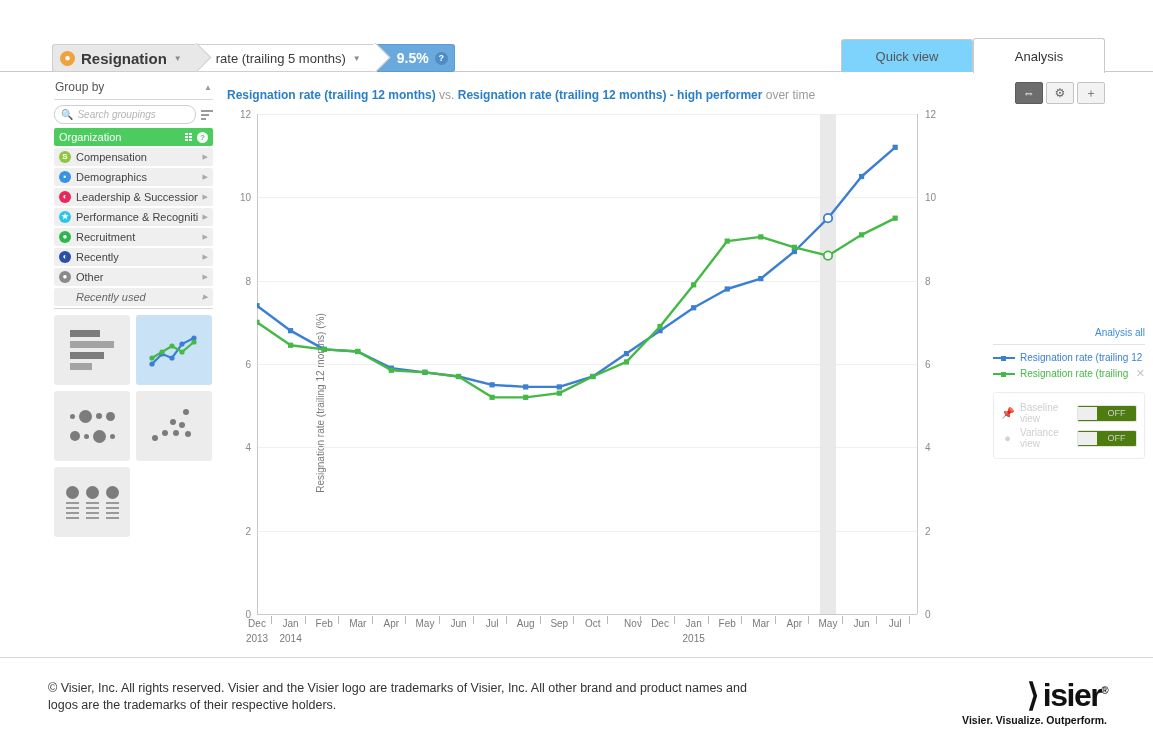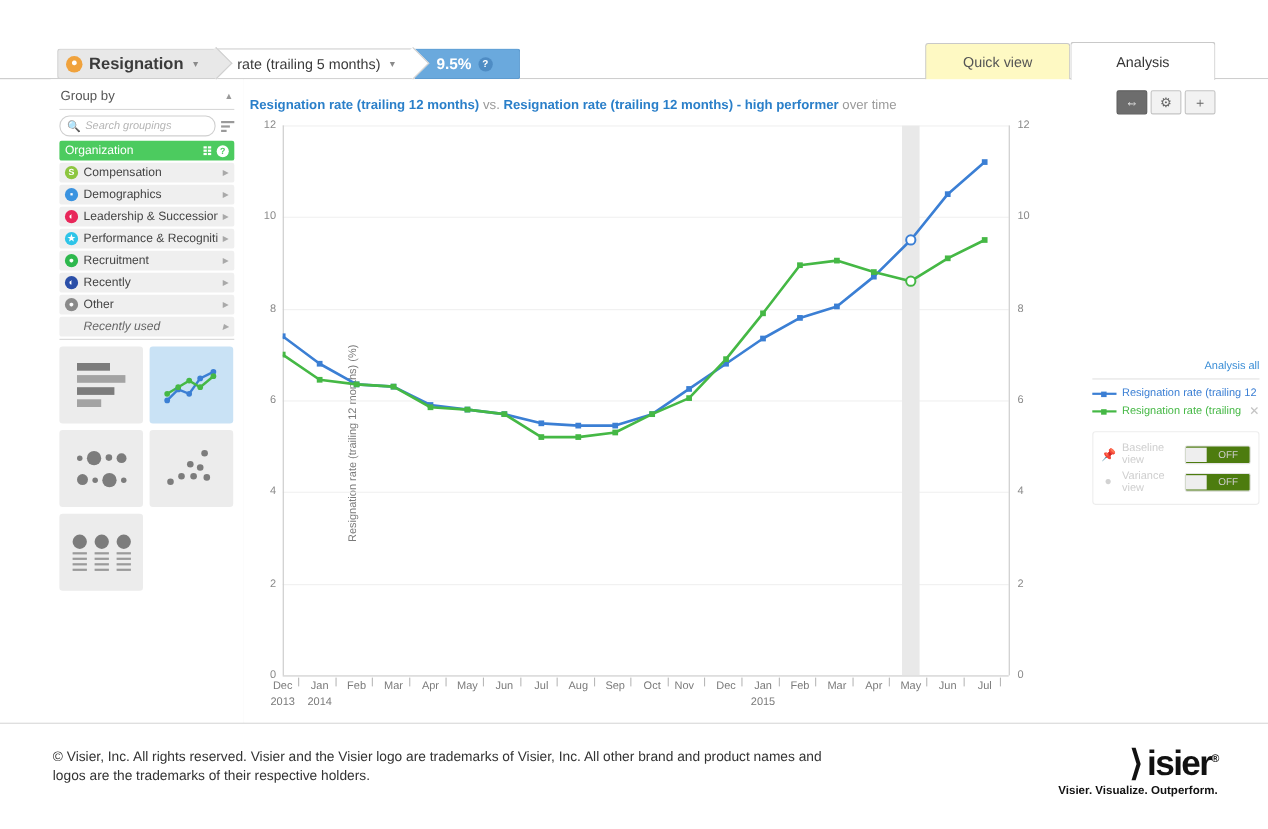--- a/index.html
+++ b/index.html
@@ -16,35 +16,35 @@
   #breadcrumb{position:absolute;left:52px;top:44px;height:26px;display:flex;align-items:stretch;}
   .crumb{position:relative;display:flex;align-items:center;height:26px;}
   .crumb-a{background:#e8e8e8;border:1px solid #cfcfcf;border-right:none;border-radius:3px 0 0 3px;
            padding:0 16px 0 7px;}
   .crumb-a-arrow{position:absolute;right:-9px;top:2px;width:20px;height:20px;background:#e8e8e8;
            border-top:1px solid #cfcfcf;border-right:1px solid #cfcfcf;transform:rotate(45deg);z-index:1;}
   .crumb-b{background:#fff;border:1px solid #cfcfcf;border-left:none;border-right:none;padding:0 16px 0 18px;}
   .crumb-b-arrow{position:absolute;right:-9px;top:2px;width:20px;height:20px;background:#fff;
            border-top:1px solid #cfcfcf;border-right:1px solid #cfcfcf;transform:rotate(45deg);z-index:1;}
   .crumb-c{background:#6aa9dd;border:1px solid #5d9bd0;border-left:none;border-radius:0 3px 3px 0;
-           padding:0 24px 0 20px;}
+           padding:0 6px 0 20px;}
   .metric-icon{width:15px;height:15px;border-radius:50%;background:#f0a23c;margin-right:6px;
            display:flex;align-items:center;justify-content:center;color:#fff;font-size:10px;font-weight:bold;
            line-height:1;flex:none;}
   .crumb-title{font-size:15px;font-weight:bold;color:#3b3b3b;white-space:nowrap;}
   .crumb-sub{font-size:13px;color:#3b3b3b;white-space:nowrap;}
   .crumb-val{font-size:14px;font-weight:bold;color:#fff;white-space:nowrap;}
   .caret{margin-left:7px;color:#8a8a8a;font-size:8px;}
   .help-dot{width:13px;height:13px;border-radius:50%;background:#4e8cc4;color:#fff;font-size:9px;
            display:flex;align-items:center;justify-content:center;margin-left:6px;font-weight:bold;}
   
   #tabs{position:absolute;right:48px;top:38px;display:flex;align-items:flex-end;}
   .tab{width:130px;height:33px;display:flex;align-items:center;justify-content:center;
        font-size:13px;border:1px solid #c9c9c9;border-bottom:none;border-radius:3px 3px 0 0;}
-  .tab.inactive{background:#fef9c3;color:#555;}
+  .tab.inactive{background:#7dd3fc;color:#555;}
   .tab.active{background:#fff;color:#333;height:34px;position:relative;z-index:3;}
   
   #sidebar{position:absolute;left:46px;top:72px;width:175px;height:585px;background:#fff;
            border-right:1px solid #d8d8d8;}
   .panel-head{display:flex;align-items:center;justify-content:space-between;
            padding:8px 9px 5px 9px;font-size:12px;color:#555;}
   .panel-head .tri{font-size:8px;color:#999;}
   .hr{height:1px;background:#d8d8d8;margin:0 8px;}
   #searchrow{display:flex;align-items:center;padding:5px 8px 4px 8px;gap:5px;}
   .searchbox{flex:1;height:17px;border:1px solid #cfcfcf;border-radius:9px;background:#fff;
@@ -407,21 +407,21 @@
         <div style="position: absolute; left: 181.527px; top: 504px; width: 40px; text-align: center; font-size: 10px; color: rgb(122, 122, 122);">Jun</div>
         <div style="position: absolute; left: 215.527px; top: 502px; width: 1px; height: 8px; background: rgb(184, 184, 184);"></div>
         <div style="position: absolute; left: 215.115px; top: 504px; width: 40px; text-align: center; font-size: 10px; color: rgb(122, 122, 122);">Jul</div>
         <div style="position: absolute; left: 249.115px; top: 502px; width: 1px; height: 8px; background: rgb(184, 184, 184);"></div>
         <div style="position: absolute; left: 248.702px; top: 504px; width: 40px; text-align: center; font-size: 10px; color: rgb(122, 122, 122);">Aug</div>
         <div style="position: absolute; left: 282.702px; top: 502px; width: 1px; height: 8px; background: rgb(184, 184, 184);"></div>
         <div style="position: absolute; left: 282.29px; top: 504px; width: 40px; text-align: center; font-size: 10px; color: rgb(122, 122, 122);">Sep</div>
         <div style="position: absolute; left: 316.29px; top: 502px; width: 1px; height: 8px; background: rgb(184, 184, 184);"></div>
         <div style="position: absolute; left: 315.878px; top: 504px; width: 40px; text-align: center; font-size: 10px; color: rgb(122, 122, 122);">Oct</div>
         <div style="position: absolute; left: 349.878px; top: 502px; width: 1px; height: 8px; background: rgb(184, 184, 184);"></div>
-        <div style="position: absolute; left: 334px; top: 504px; width: 40px; text-align: right; font-size: 10px; color: rgb(122, 122, 122);">Nov</div>
+        <div style="position: absolute; left: 356px; top: 504px; width: 40px; text-align: center; font-size: 10px; color: rgb(122, 122, 122);">Nov</div>
         <div style="position: absolute; left: 383.466px; top: 502px; width: 1px; height: 8px; background: rgb(184, 184, 184);"></div>
         <div style="position: absolute; left: 383.053px; top: 504px; width: 40px; text-align: center; font-size: 10px; color: rgb(122, 122, 122);">Dec</div>
         <div style="position: absolute; left: 417.053px; top: 502px; width: 1px; height: 8px; background: rgb(184, 184, 184);"></div>
         <div style="position: absolute; left: 416.641px; top: 504px; width: 40px; text-align: center; font-size: 10px; color: rgb(122, 122, 122);">Jan</div>
         <div style="position: absolute; left: 450.641px; top: 502px; width: 1px; height: 8px; background: rgb(184, 184, 184);"></div>
         <div style="position: absolute; left: 416.641px; top: 519px; width: 40px; text-align: center; font-size: 10px; color: rgb(122, 122, 122);">2015</div>
         <div style="position: absolute; left: 450.229px; top: 504px; width: 40px; text-align: center; font-size: 10px; color: rgb(122, 122, 122);">Feb</div>
         <div style="position: absolute; left: 484.229px; top: 502px; width: 1px; height: 8px; background: rgb(184, 184, 184);"></div>
         <div style="position: absolute; left: 483.817px; top: 504px; width: 40px; text-align: center; font-size: 10px; color: rgb(122, 122, 122);">Mar</div>
         <div style="position: absolute; left: 517.817px; top: 502px; width: 1px; height: 8px; background: rgb(184, 184, 184);"></div>

